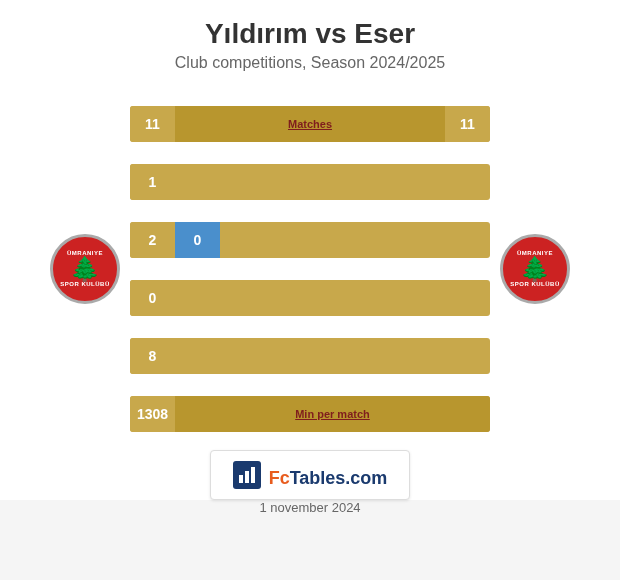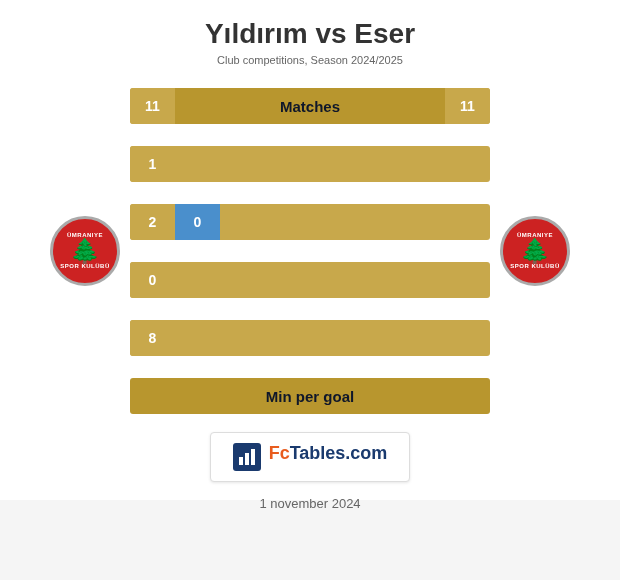--- a/index.html
+++ b/index.html
@@ -24,23 +24,23 @@
     }
 
     .title {
       font-size: 28px;
       font-weight: bold;
       color: #333;
       margin-bottom: 4px;
     }
 
     .subtitle {
-      font-size: 11px;
+      font-size: 16px;
       color: #666;
-      margin-bottom: 22px;
+      margin-bottom: 34px;
     }
 
     .main-content {
       display: flex;
       flex-direction: row;
       align-items: center;
       width: 100%;
       justify-content: center;
       gap: 0;
     }
@@ -83,28 +83,29 @@
       display: flex;
       align-items: center;
       justify-content: center;
       height: 100%;
       z-index: 2;
     }
 
     .stat-label {
       flex: 1;
       background: #b8962e;
-      color: #0f172a;
-      font-size: 15px;
+      color: #7f1d1d;
+      font-size: 11px;
       font-weight: bold;
       text-align: center;
       display: flex;
       align-items: center;
       justify-content: center;
       height: 100%;
+      text-decoration: underline;
     }
 
     .stat-right-val {
       width: 45px;
       min-width: 45px;
       background: #c8a84b;
       color: #fff;
       font-size: 14px;
       font-weight: bold;
       text-align: center;
@@ -121,21 +122,21 @@
       color: #fff;
     }
 
     .fctables-banner {
       margin-top: 18px;
       background: #fff;
       border: 1px solid #ddd;
       border-radius: 4px;
       padding: 10px 22px;
       display: flex;
-      align-items: flex-start;
+      align-items: flex-end;
       gap: 8px;
       box-shadow: 0 1px 3px rgba(0,0,0,0.1);
     }
 
     .fctables-logo-icon {
       width: 28px;
       height: 28px;
       background: #1a3a6e;
       border-radius: 3px;
       display: flex;
@@ -150,21 +151,20 @@
       font-size: 18px;
       font-weight: bold;
       color: #1a3a6e;
     }
 
     .fctables-text span {
       color: #e85c1e;
     }
 
     .footer-date {
-      margin-top: 14px;
       font-size: 13px;
       color: #666;
     }
 
     
     .logo-circle {
       width: 70px;
       height: 70px;
       border-radius: 50%;
       background: #cc2222;
@@ -229,21 +229,22 @@
       <div class="stat-row">
         <div class="stat-left-val">0</div>
       </div>
 
 
       <div class="stat-row">
         <div class="stat-left-val">8</div>
       </div>
 
       <div class="stat-row">
-        <div class="stat-label">Min per goal</div>
+        <div class="stat-left-val">1308</div>
+        <div class="stat-label">Min per match</div>
       </div>
 
     </div>
 
     <div class="logo-right">
       <div class="logo-circle">
         <div class="logo-text-small">ÜMRANIYE</div>
         <div class="tree-icon">🌲</div>
         <div class="logo-text-small">SPOR KULÜBÜ</div>
       </div>

